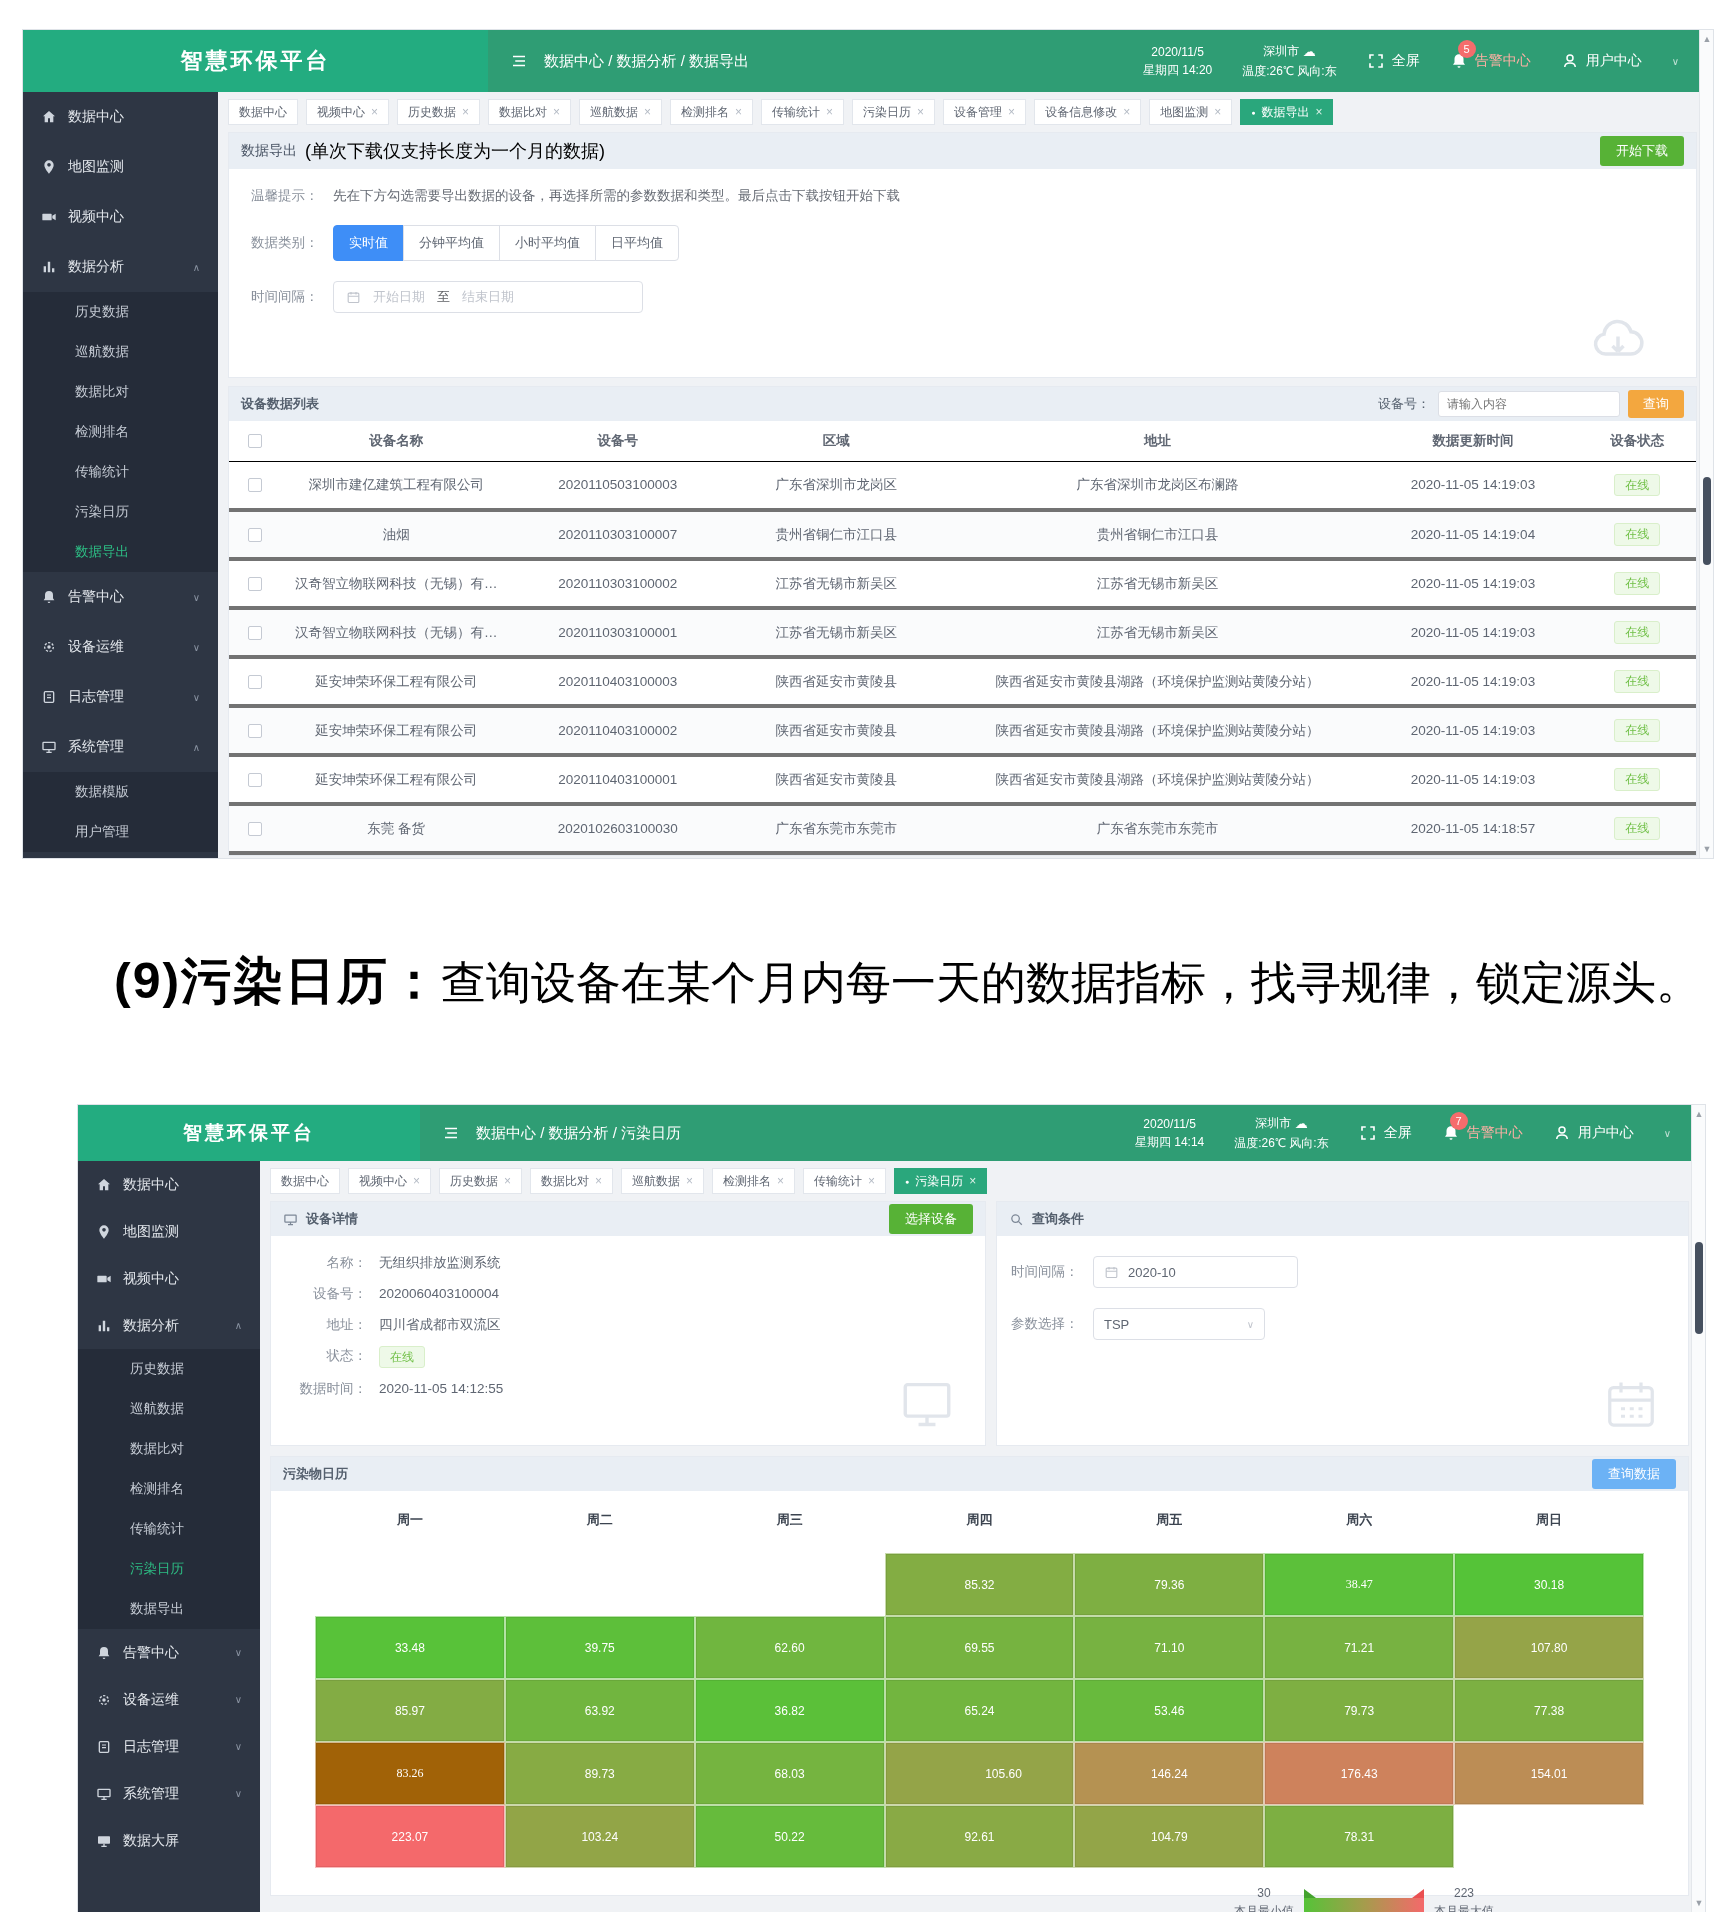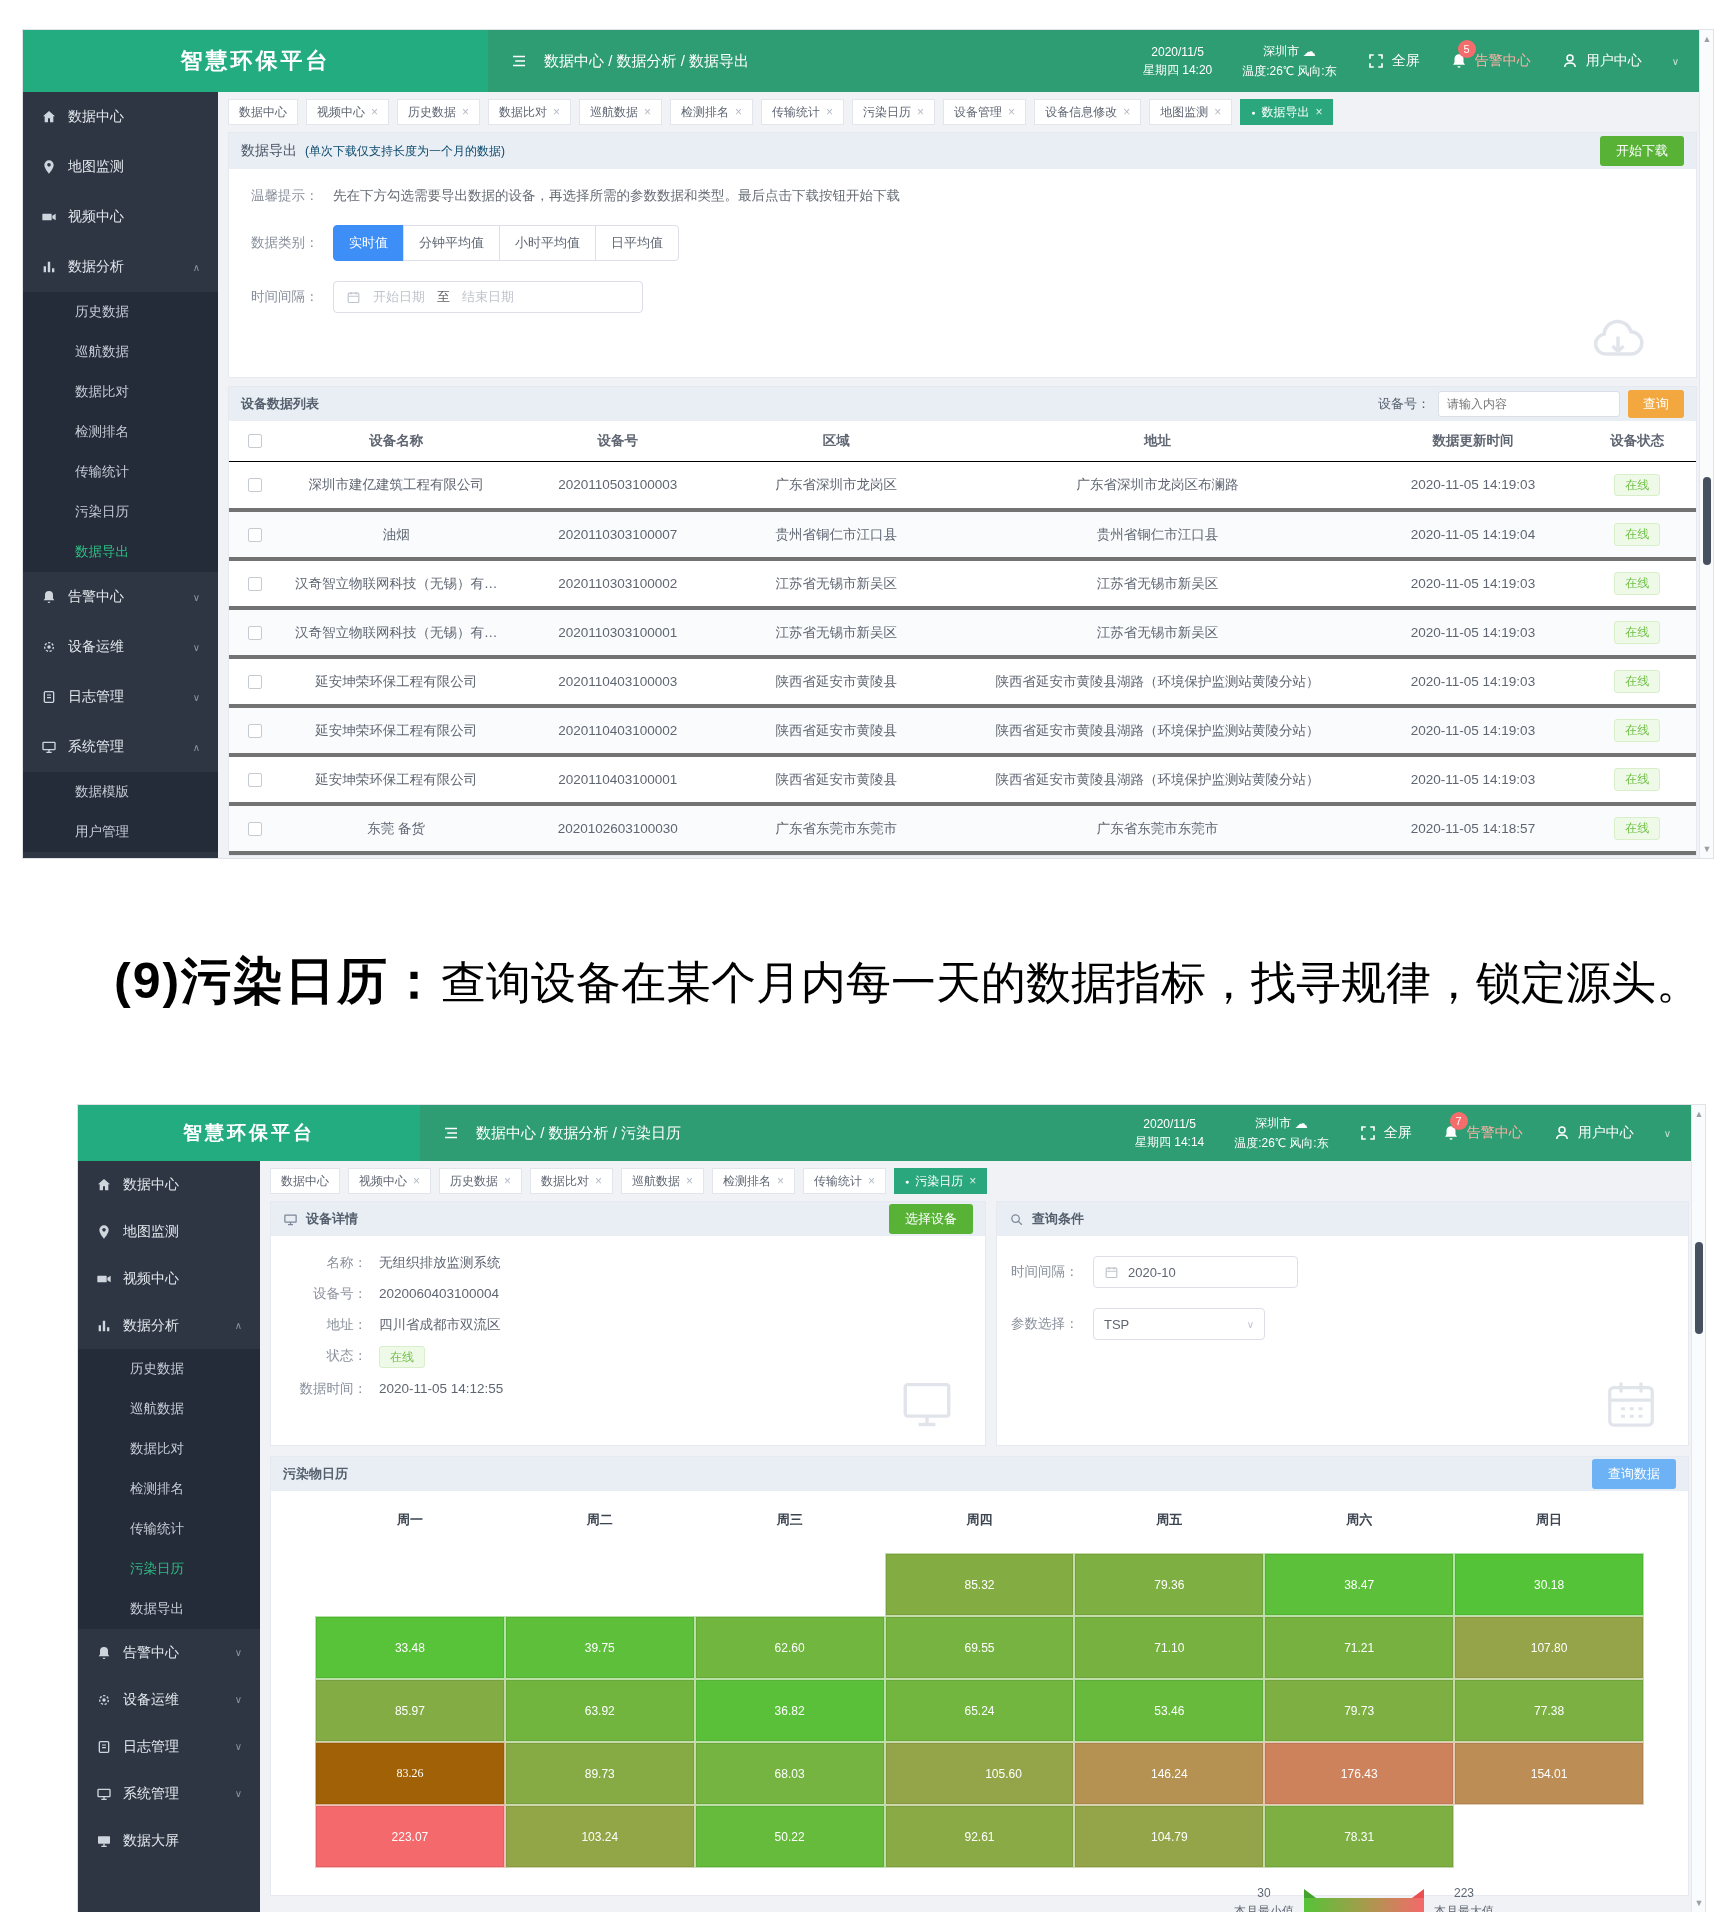--- a/index.html
+++ b/index.html
@@ -52,21 +52,21 @@
   .tab.active .x{color:#def2e9}
 
   .card{background:#fff;border:1px solid #e6eaf0;margin-bottom:8px}
   .card-hd{background:#e9eef4;height:34px;display:flex;align-items:center;padding:0 12px;font-size:13px;color:#55606e;gap:8px;flex-shrink:0}
   .card-hd .ic{font-size:15px;color:#7c8violet}
   .card-hd .ic{color:#7c8796}
 
   
   .export-card .card-hd{height:36px}
   .export-title{font-size:14px;color:#4a5565}
-  .export-note{color:#0c4a6e;font-size:12px}
+  .export-note{color:#000000;font-size:18px}
   .btn{border:none;border-radius:3px;color:#fff;font-size:13px;padding:6px 16px;cursor:pointer;white-space:nowrap}
   .btn-green{background:#57b236}
   .btn-blue-lt{background:#6cb2f5}
   .btn-orange{background:#f3a73f;padding:5px 15px}
   .mlauto{margin-left:auto}
   .export-body{position:relative;padding:18px 22px 12px;min-height:208px}
   .form-row{display:flex;align-items:center;margin-bottom:20px;font-size:13.5px;color:#8a919c}
   .form-label{width:82px;flex-shrink:0}
   .tip-text{color:#666b74}
   .seg{display:flex}
@@ -787,21 +787,21 @@
                 <div>周五</div>
                 <div>周六</div>
                 <div>周日</div>
               </div>
             <div class="cal-grid" id="calgrid">
                 <div class="cal-cell empty"></div>
                 <div class="cal-cell empty"></div>
                 <div class="cal-cell empty"></div>
                 <div class="cal-cell" style="background: rgb(131, 173, 67);">85.32</div>
                 <div class="cal-cell" style="background: rgb(126, 175, 66);">79.36</div>
-                <div class="cal-cell" style="background: rgb(92, 192, 58);">38.47</div>
+                <div class="cal-cell" style="background: rgb(92, 192, 58); font-family: Liberation Serif, serif;">38.47</div>
                 <div class="cal-cell" style="background: rgb(85, 195, 56);">30.18</div>
                 <div class="cal-cell" style="background: rgb(88, 194, 57);">33.48</div>
                 <div class="cal-cell" style="background: rgb(93, 191, 58);">39.75</div>
                 <div class="cal-cell" style="background: rgb(112, 182, 63);">62.60</div>
                 <div class="cal-cell" style="background: rgb(118, 179, 64);">69.55</div>
                 <div class="cal-cell" style="background: rgb(119, 178, 65);">71.10</div>
                 <div class="cal-cell" style="background: rgb(119, 178, 65);">71.21</div>
                 <div class="cal-cell" style="background: rgb(149, 164, 72);">107.80</div>
                 <div class="cal-cell" style="background: rgb(131, 172, 68);">85.97</div>
                 <div class="cal-cell" style="background: rgb(113, 181, 63);">63.92</div>

